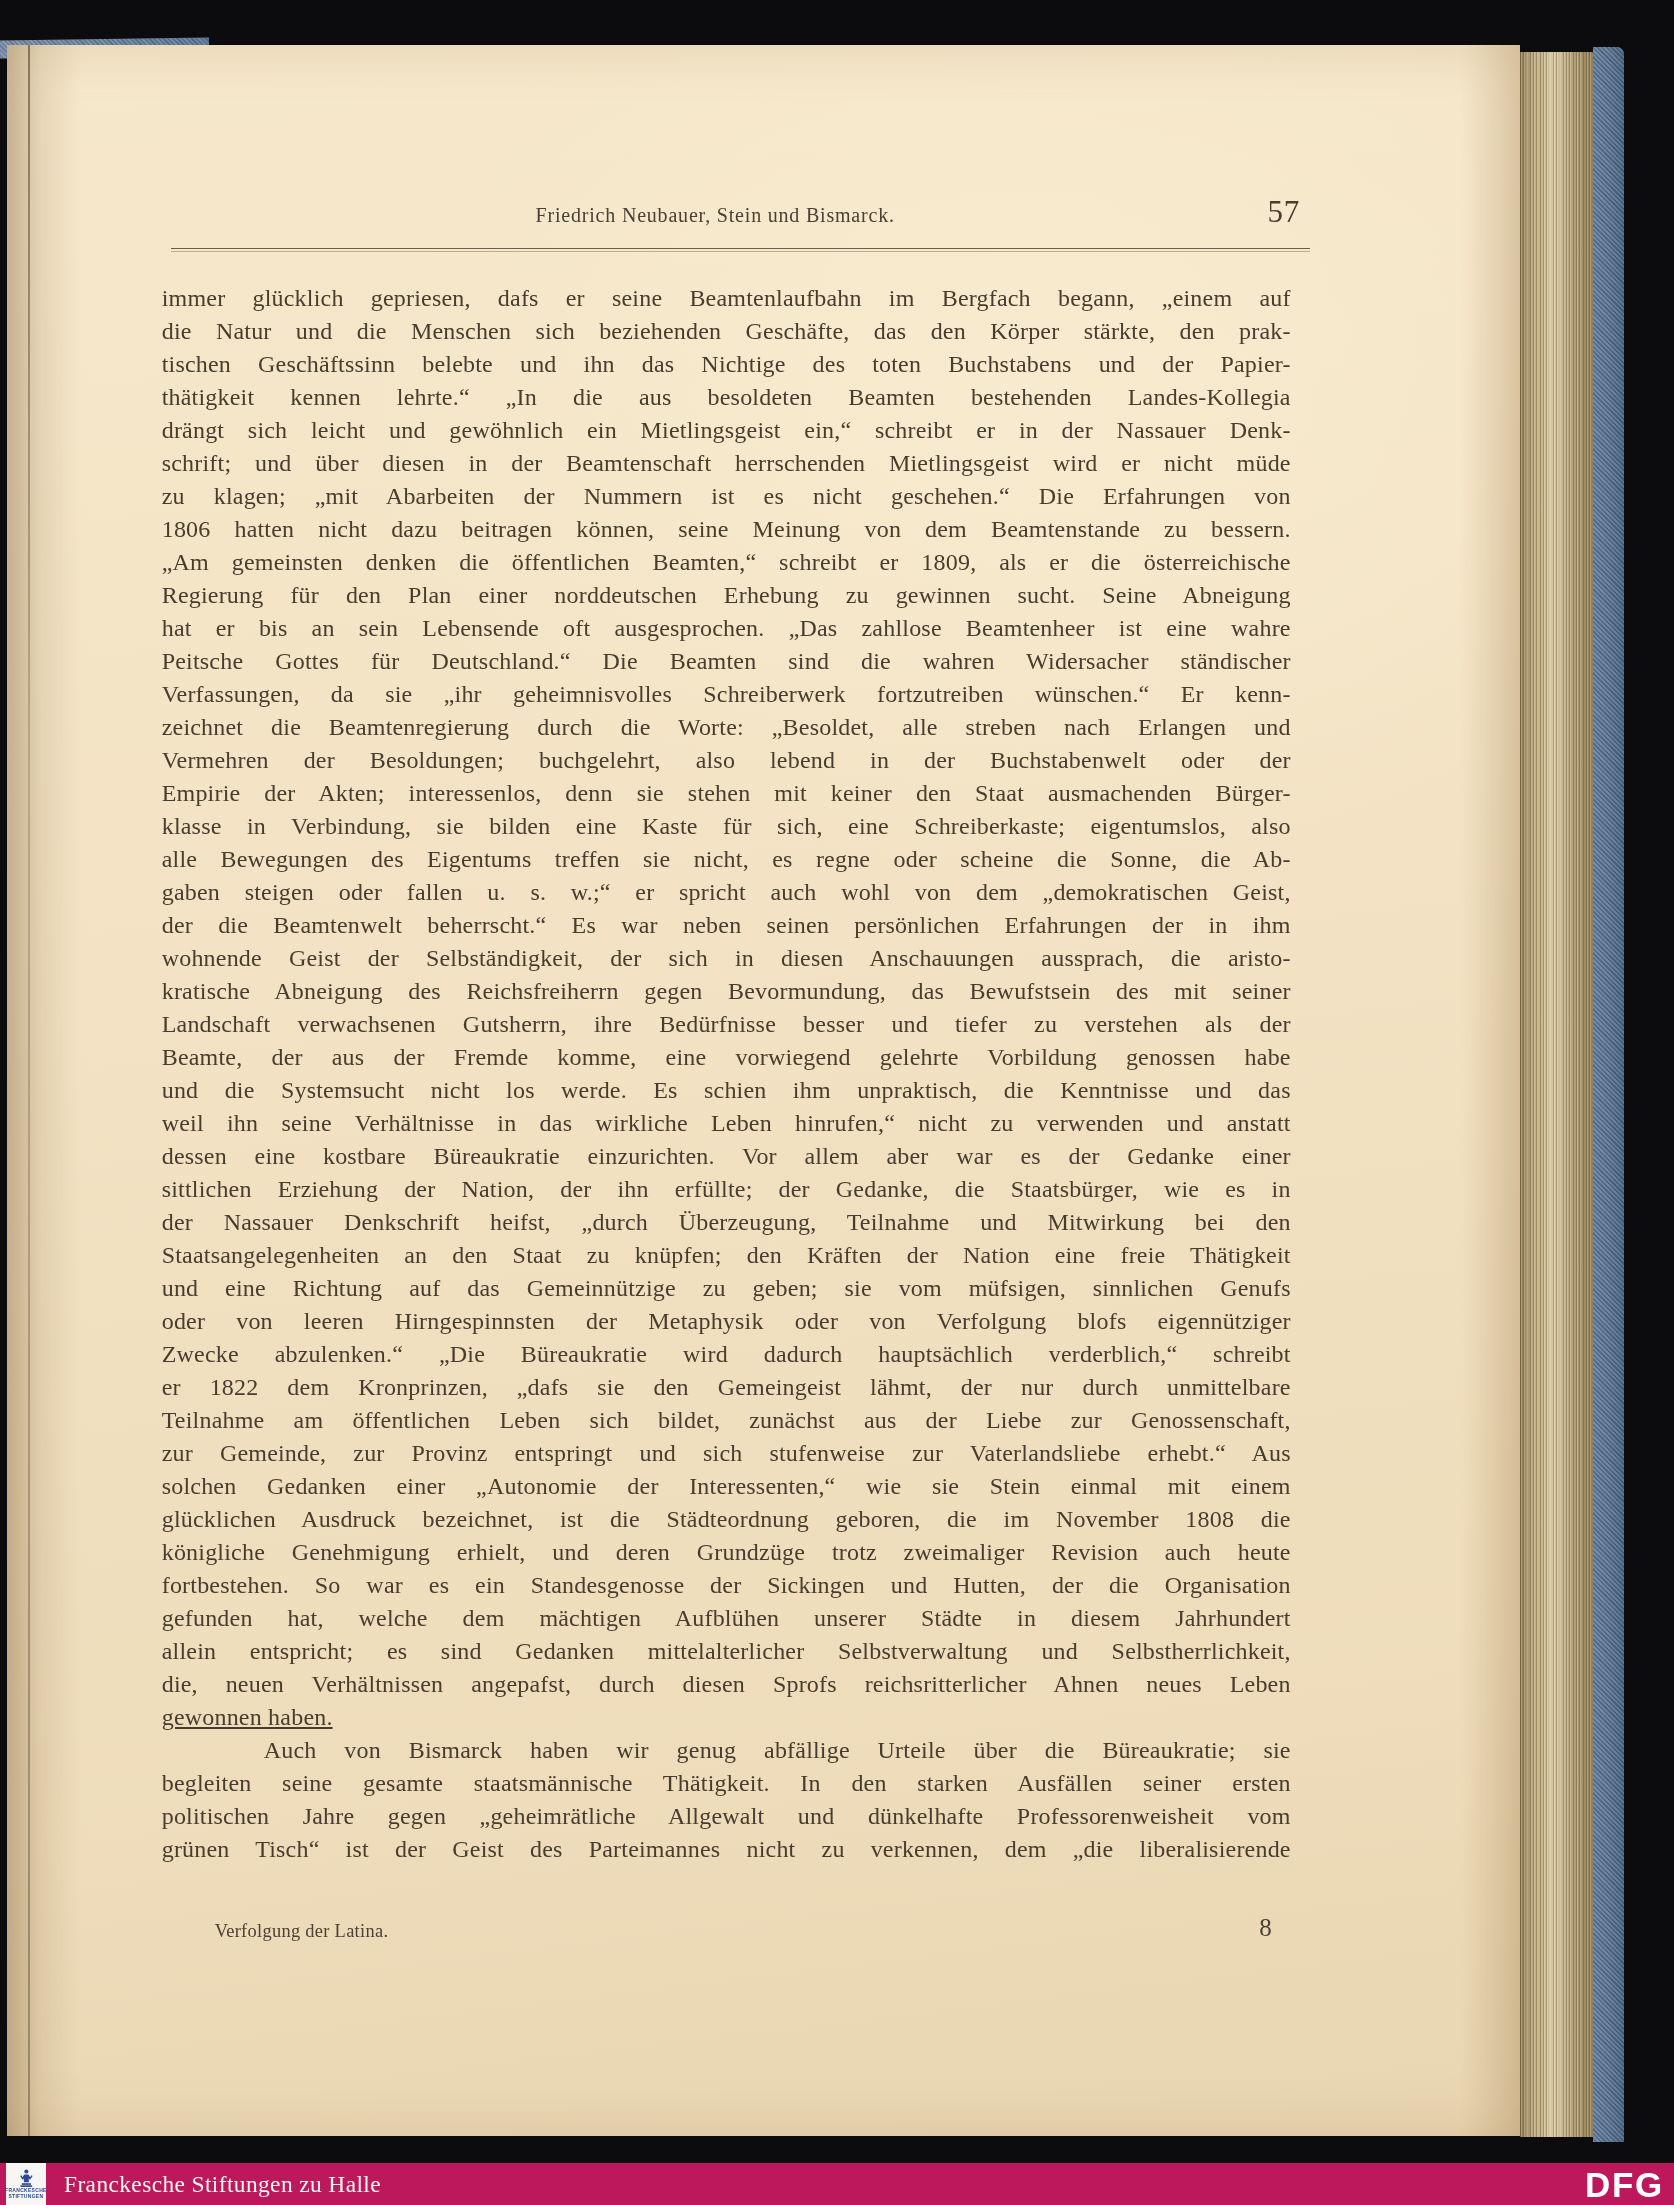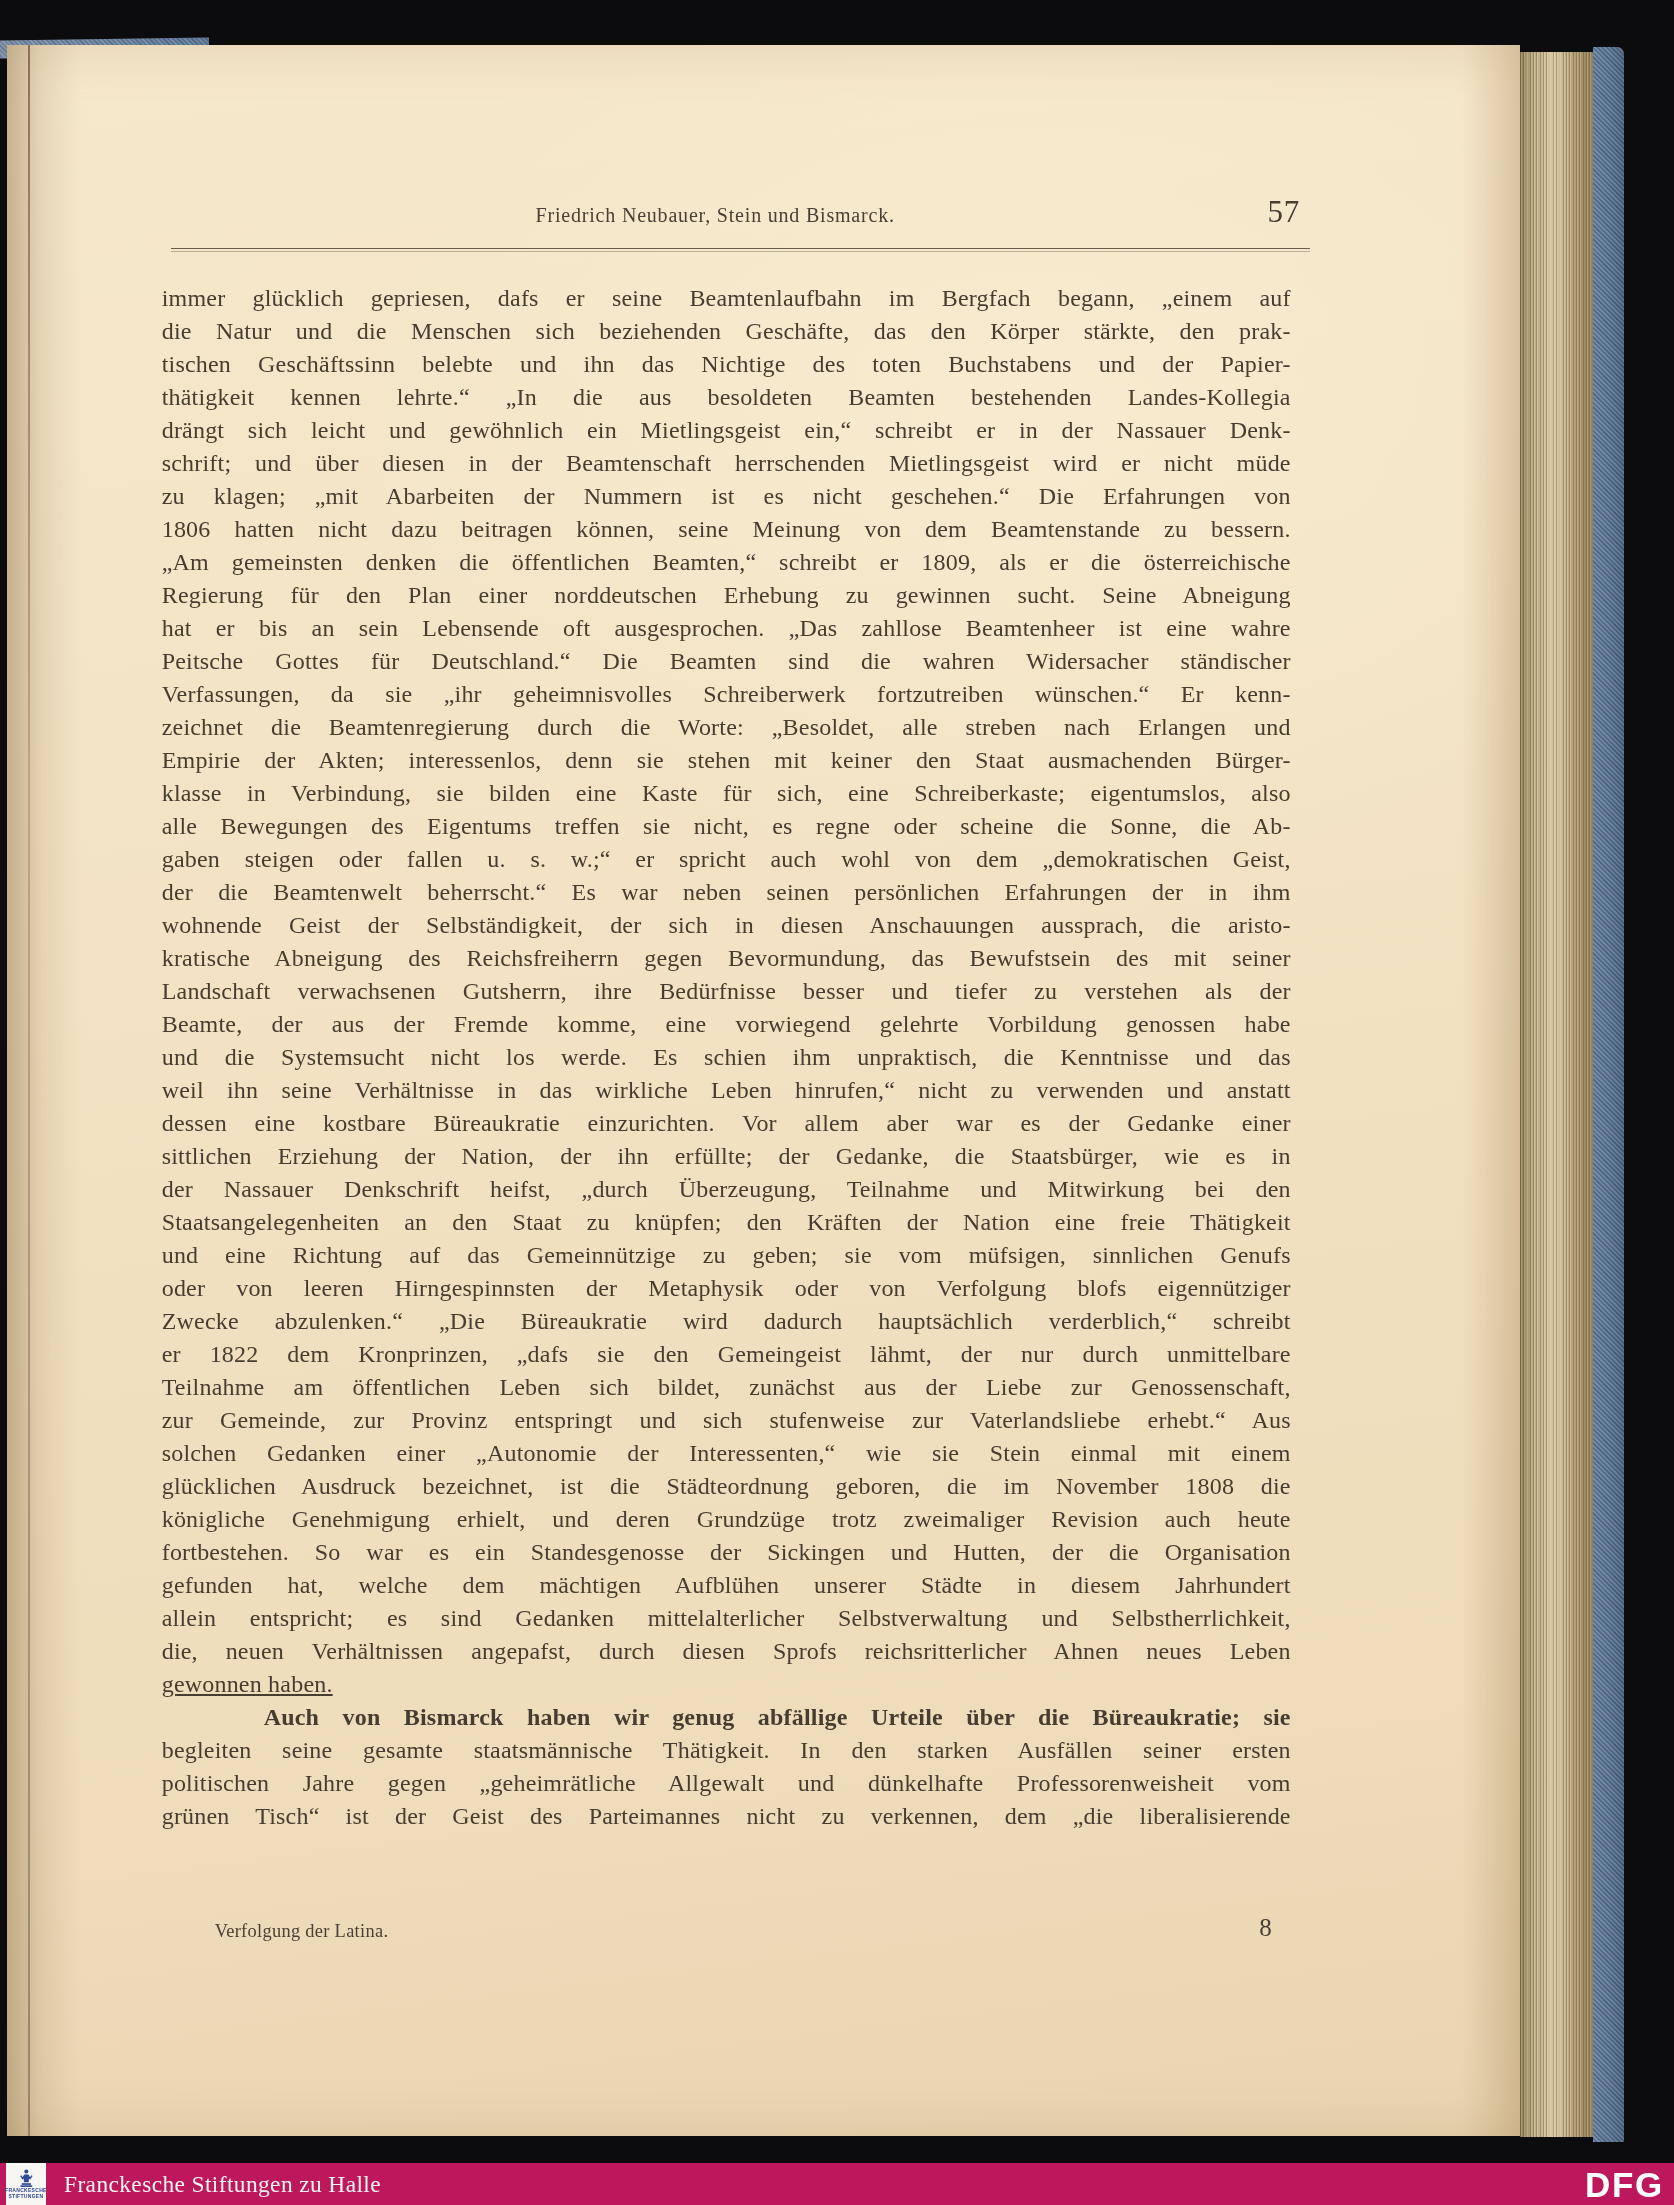--- a/index.html
+++ b/index.html
@@ -81,21 +81,21 @@
   .body-lines {
     position: absolute; left: 155px; top: 237px; width: 1129px;
     color: #473c30;
   }
   .line {
     height: 33px; line-height: 33px;
     font-size: 24px; letter-spacing: 0.2px;
     text-align: justify; text-align-last: justify;
     overflow: hidden;
   }
-  .line.indent { text-indent: 102px; font-weight: bold; }
+  .line.indent { text-indent: 102px; }
   .line.no-just { text-align: center; text-align-last: left; text-decoration: underline; }
 
   .page-footer {
     position: absolute; left: 171px; top: 1874px; width: 1129px; height: 30px;
     color: #4a4036;
   }
   .footer-signature {
     position: absolute; left: 37px; top: 1.7px; font-size: 18.4px; letter-spacing: 0.3px;
   }
   .footer-sheet { position: absolute; right: 35px; top: -5px; font-size: 25px; }
@@ -152,20 +152,21 @@
         <div class="line">drängt sich leicht und gewöhnlich ein Mietlingsgeist ein,“ schreibt er in der Nassauer Denk-</div>
         <div class="line">schrift; und über diesen in der Beamtenschaft herrschenden Mietlingsgeist wird er nicht müde</div>
         <div class="line">zu klagen; „mit Abarbeiten der Nummern ist es nicht geschehen.“ Die Erfahrungen von</div>
         <div class="line">1806 hatten nicht dazu beitragen können, seine Meinung von dem Beamtenstande zu bessern.</div>
         <div class="line">„Am gemeinsten denken die öffentlichen Beamten,“ schreibt er 1809, als er die österreichische</div>
         <div class="line">Regierung für den Plan einer norddeutschen Erhebung zu gewinnen sucht. Seine Abneigung</div>
         <div class="line">hat er bis an sein Lebensende oft ausgesprochen. „Das zahllose Beamtenheer ist eine wahre</div>
         <div class="line">Peitsche Gottes für Deutschland.“ Die Beamten sind die wahren Widersacher ständischer</div>
         <div class="line">Verfassungen, da sie „ihr geheimnisvolles Schreiberwerk fortzutreiben wünschen.“ Er kenn-</div>
         <div class="line">zeichnet die Beamtenregierung durch die Worte: „Besoldet, alle streben nach Erlangen und</div>
+        <div class="line">Vermehren der Besoldungen; buchgelehrt, also lebend in der Buchstabenwelt oder der</div>
         <div class="line">Empirie der Akten; interessenlos, denn sie stehen mit keiner den Staat ausmachenden Bürger-</div>
         <div class="line">klasse in Verbindung, sie bilden eine Kaste für sich, eine Schreiberkaste; eigentumslos, also</div>
         <div class="line">alle Bewegungen des Eigentums treffen sie nicht, es regne oder scheine die Sonne, die Ab-</div>
         <div class="line">gaben steigen oder fallen u. s. w.;“ er spricht auch wohl von dem „demokratischen Geist,</div>
         <div class="line">der die Beamtenwelt beherrscht.“ Es war neben seinen persönlichen Erfahrungen der in ihm</div>
         <div class="line">wohnende Geist der Selbständigkeit, der sich in diesen Anschauungen aussprach, die aristo-</div>
         <div class="line">kratische Abneigung des Reichsfreiherrn gegen Bevormundung, das Bewufstsein des mit seiner</div>
         <div class="line">Landschaft verwachsenen Gutsherrn, ihre Bedürfnisse besser und tiefer zu verstehen als der</div>
         <div class="line">Beamte, der aus der Fremde komme, eine vorwiegend gelehrte Vorbildung genossen habe</div>
         <div class="line">und die Systemsucht nicht los werde. Es schien ihm unpraktisch, die Kenntnisse und das</div>

